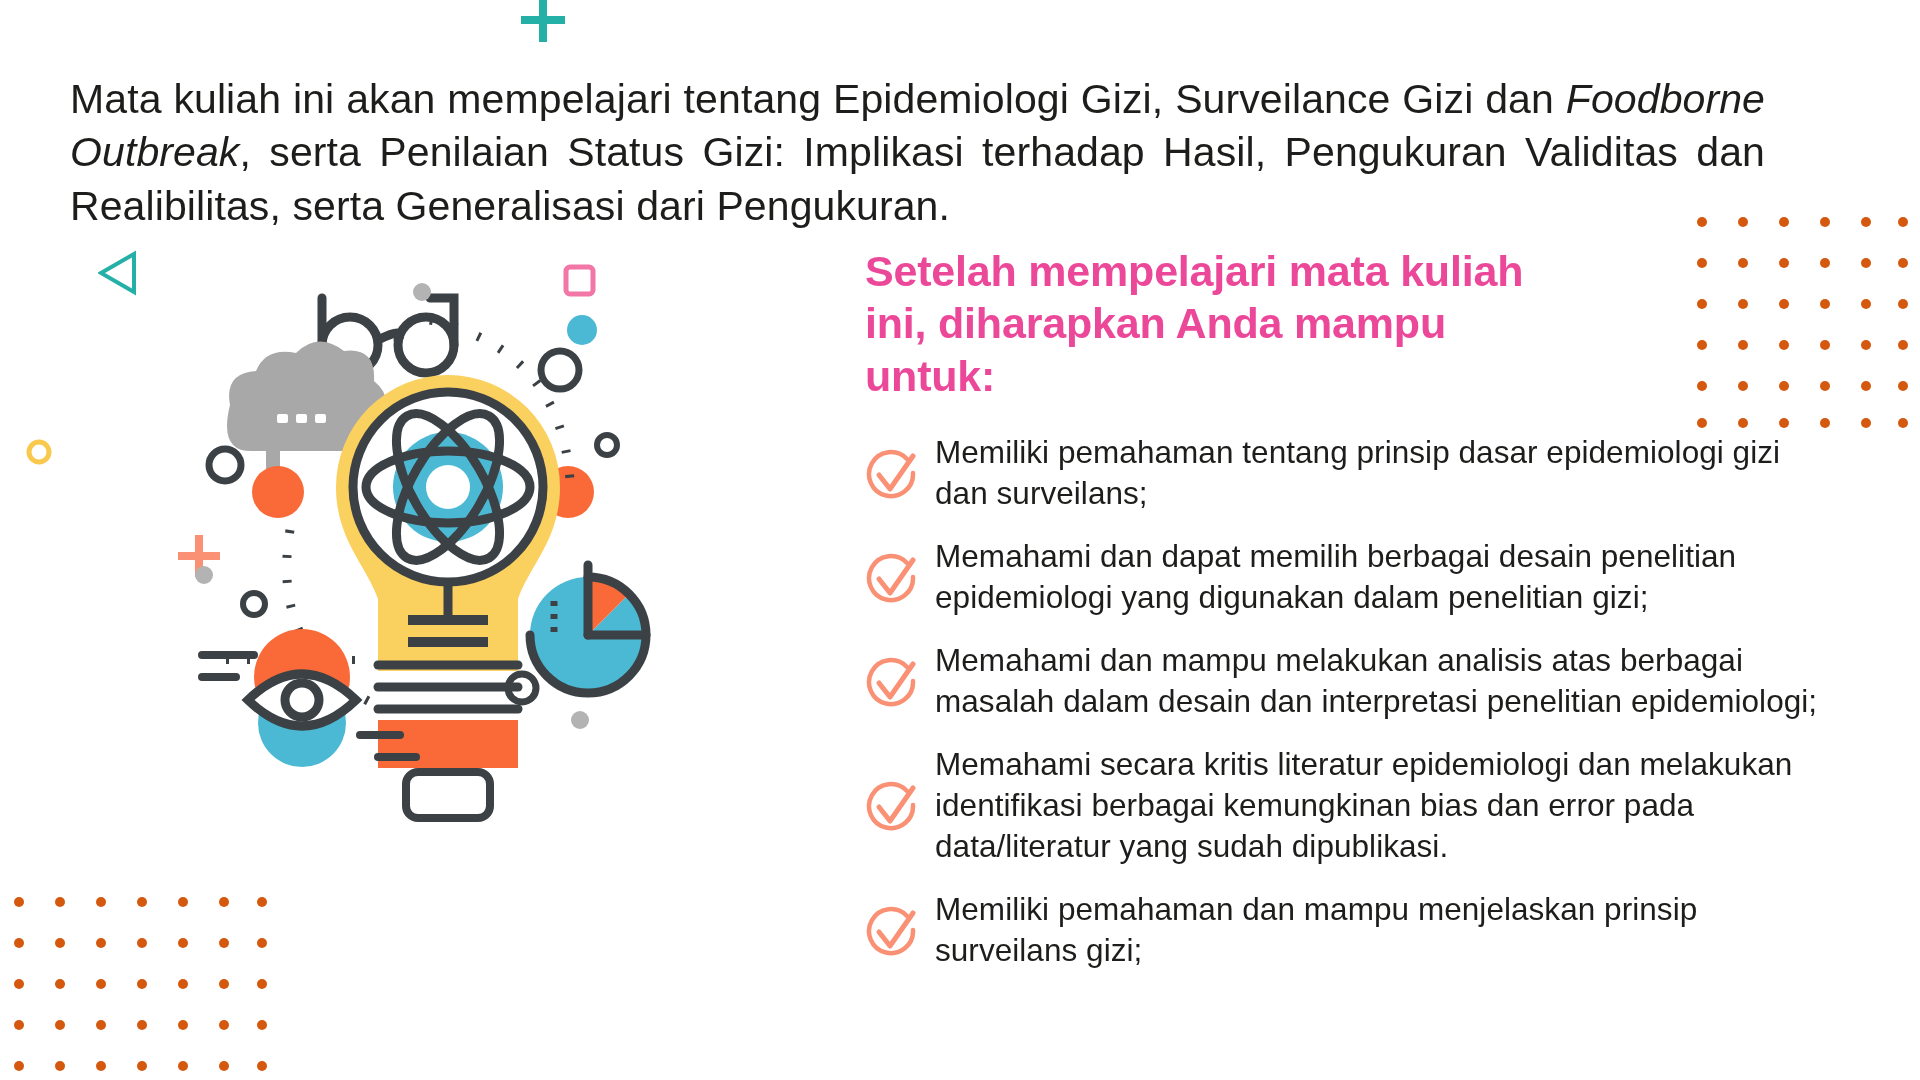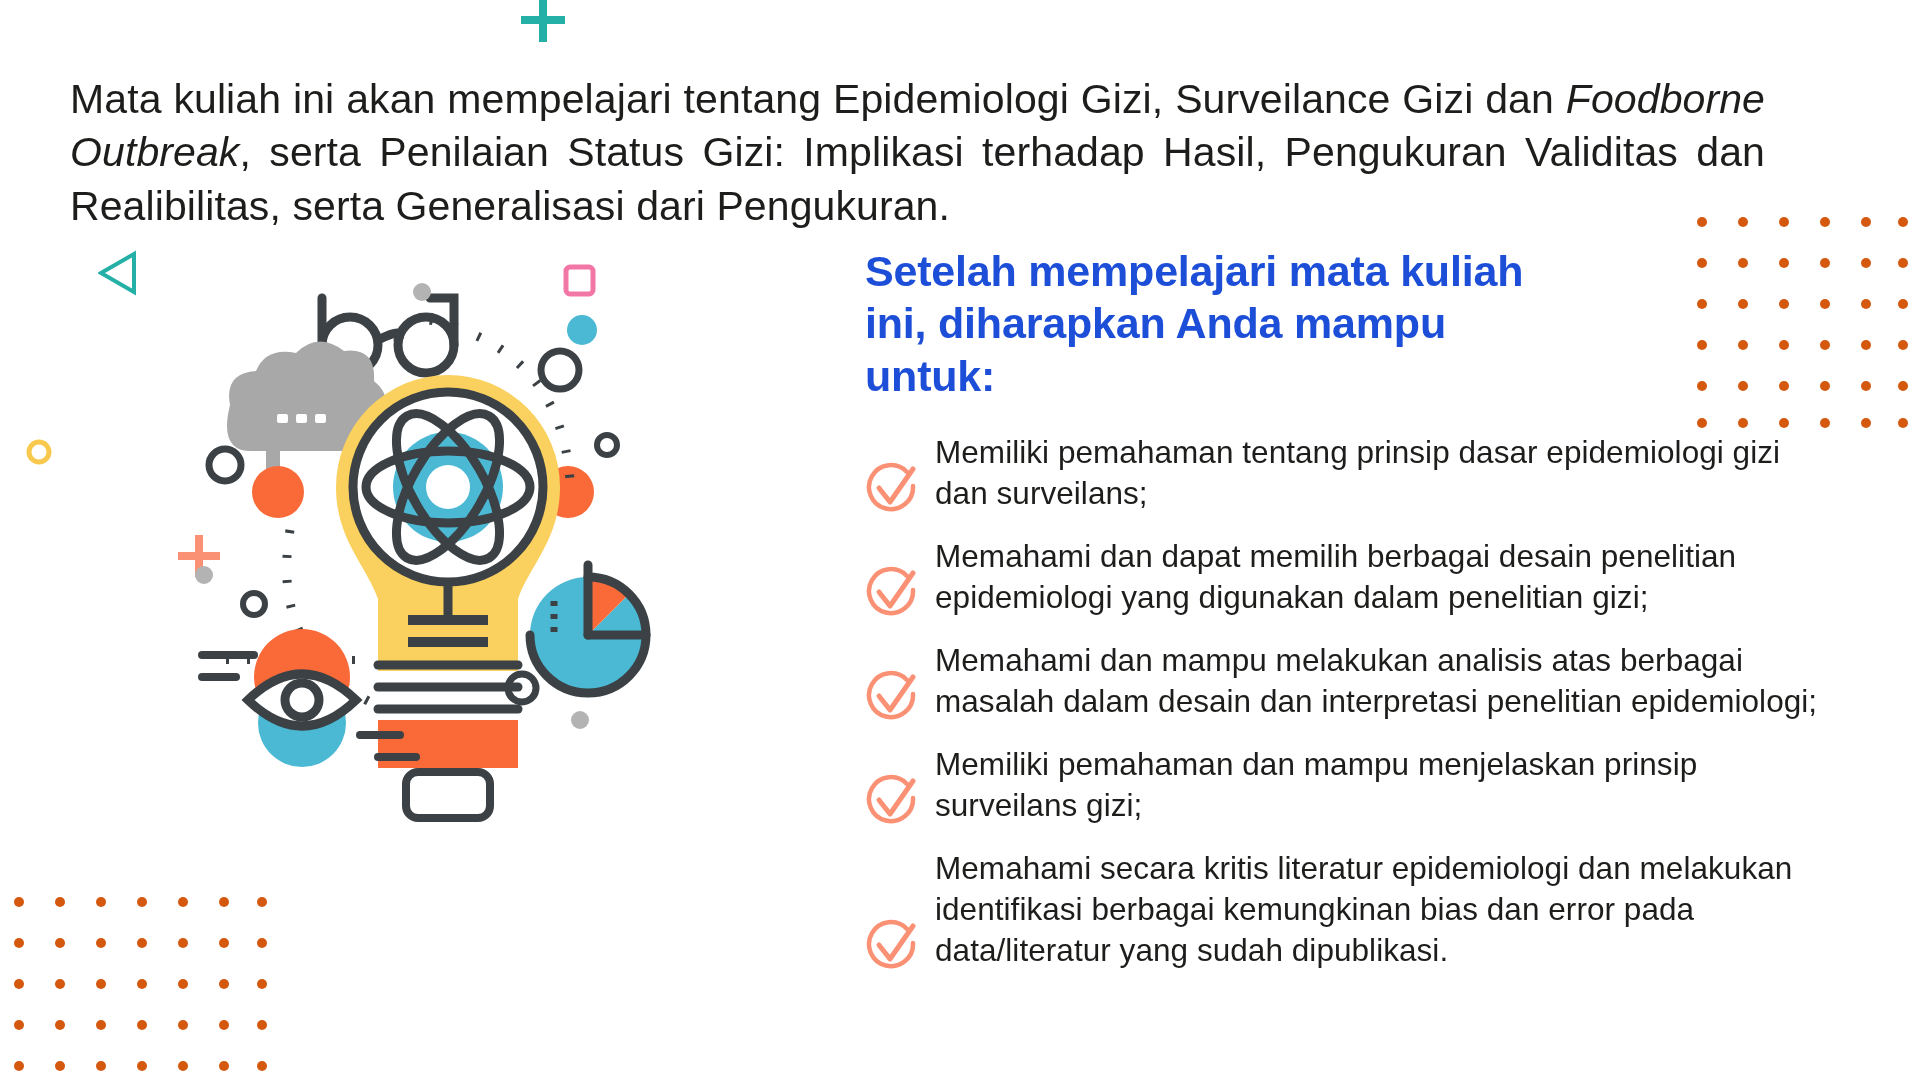--- a/index.html
+++ b/index.html
@@ -28,29 +28,29 @@
 
   
   .right-col{
     position:absolute;
     left:865px; top:245px; width:1000px;
   }
   .obj-heading{
     font-size:43px;
     font-weight:700;
     line-height:1.22;
-    color:#1d4ed8;
+    color:#ec4899;
     letter-spacing:-0.2px;
     width:720px;
     margin-bottom:30px;
   }
   .obj-list{margin:0;padding:0;list-style:none;}
   .obj-item{
     display:flex;
-    align-items:flex-end;
+    align-items:center;
     margin-bottom:22px;
   }
   .check-icon{
     flex:0 0 auto;
     width:52px;height:52px;
     margin-right:18px;
     margin-top:4px;
   }
   .obj-text{
     font-size:31.5px;
@@ -301,27 +301,27 @@
           <path d="M14 26 l11 14 l23 -33" fill="none" stroke="#fa9175" stroke-width="5" stroke-linecap="round" stroke-linejoin="round"></path>
         </svg>
         <div class="obj-text">Memahami dan mampu melakukan analisis atas berbagai masalah dalam desain dan interpretasi penelitian epidemiologi;</div>
       </li>
 
       <li class="obj-item">
         <svg class="check-icon" viewBox="0 0 52 52">
           <path d="M42 10 a22 22 0 1 0 6 14" fill="none" stroke="#fa9175" stroke-width="4.5" stroke-linecap="round"></path>
           <path d="M14 26 l11 14 l23 -33" fill="none" stroke="#fa9175" stroke-width="5" stroke-linecap="round" stroke-linejoin="round"></path>
         </svg>
+        <div class="obj-text">Memahami secara kritis literatur epidemiologi dan melakukan identifikasi berbagai kemungkinan bias dan error pada data/literatur yang sudah dipublikasi.</div>
+      </li>
+
+      <li class="obj-item">
+        <svg class="check-icon" viewBox="0 0 52 52">
+          <path d="M42 10 a22 22 0 1 0 6 14" fill="none" stroke="#fa9175" stroke-width="4.5" stroke-linecap="round"></path>
+          <path d="M14 26 l11 14 l23 -33" fill="none" stroke="#fa9175" stroke-width="5" stroke-linecap="round" stroke-linejoin="round"></path>
+        </svg>
         <div class="obj-text">Memiliki pemahaman dan mampu menjelaskan prinsip surveilans gizi;</div>
-      </li>
-
-      <li class="obj-item">
-        <svg class="check-icon" viewBox="0 0 52 52">
-          <path d="M42 10 a22 22 0 1 0 6 14" fill="none" stroke="#fa9175" stroke-width="4.5" stroke-linecap="round"></path>
-          <path d="M14 26 l11 14 l23 -33" fill="none" stroke="#fa9175" stroke-width="5" stroke-linecap="round" stroke-linejoin="round"></path>
-        </svg>
-        <div class="obj-text">Memahami secara kritis literatur epidemiologi dan melakukan identifikasi berbagai kemungkinan bias dan error pada data/literatur yang sudah dipublikasi.</div>
       </li>
 
     </ul>
   </div>
 
 </div>
 
 </body></html>

